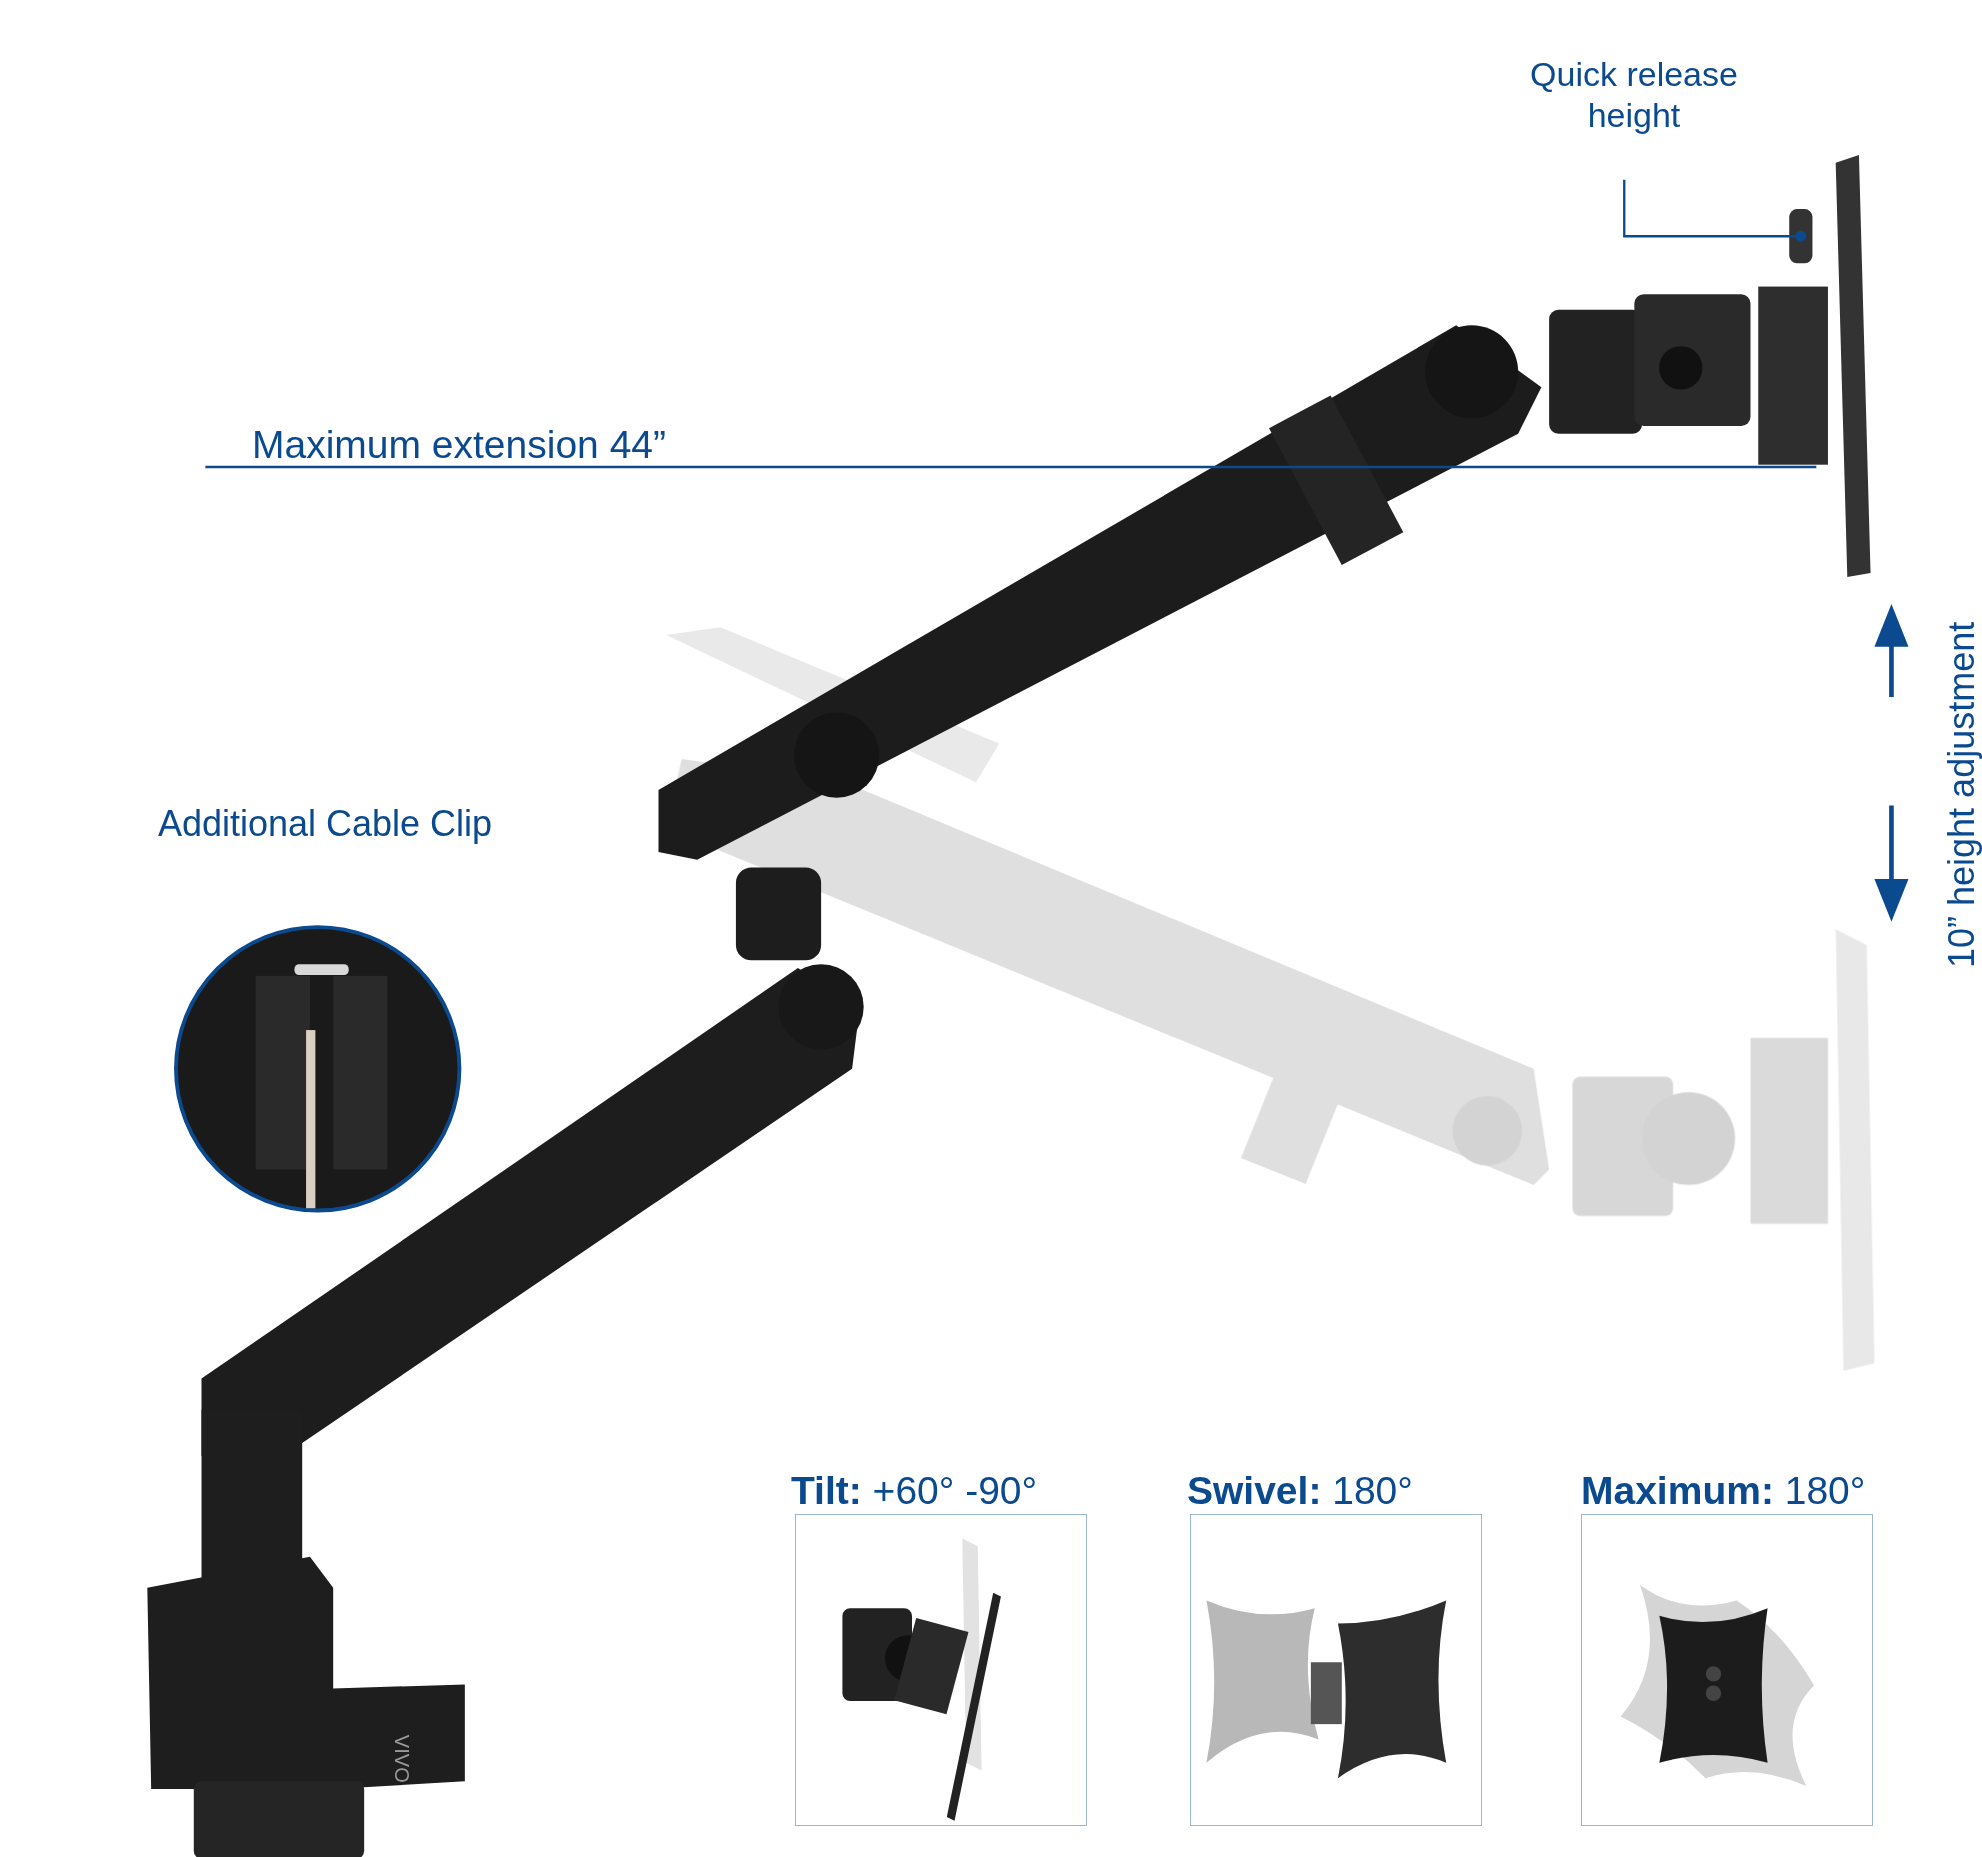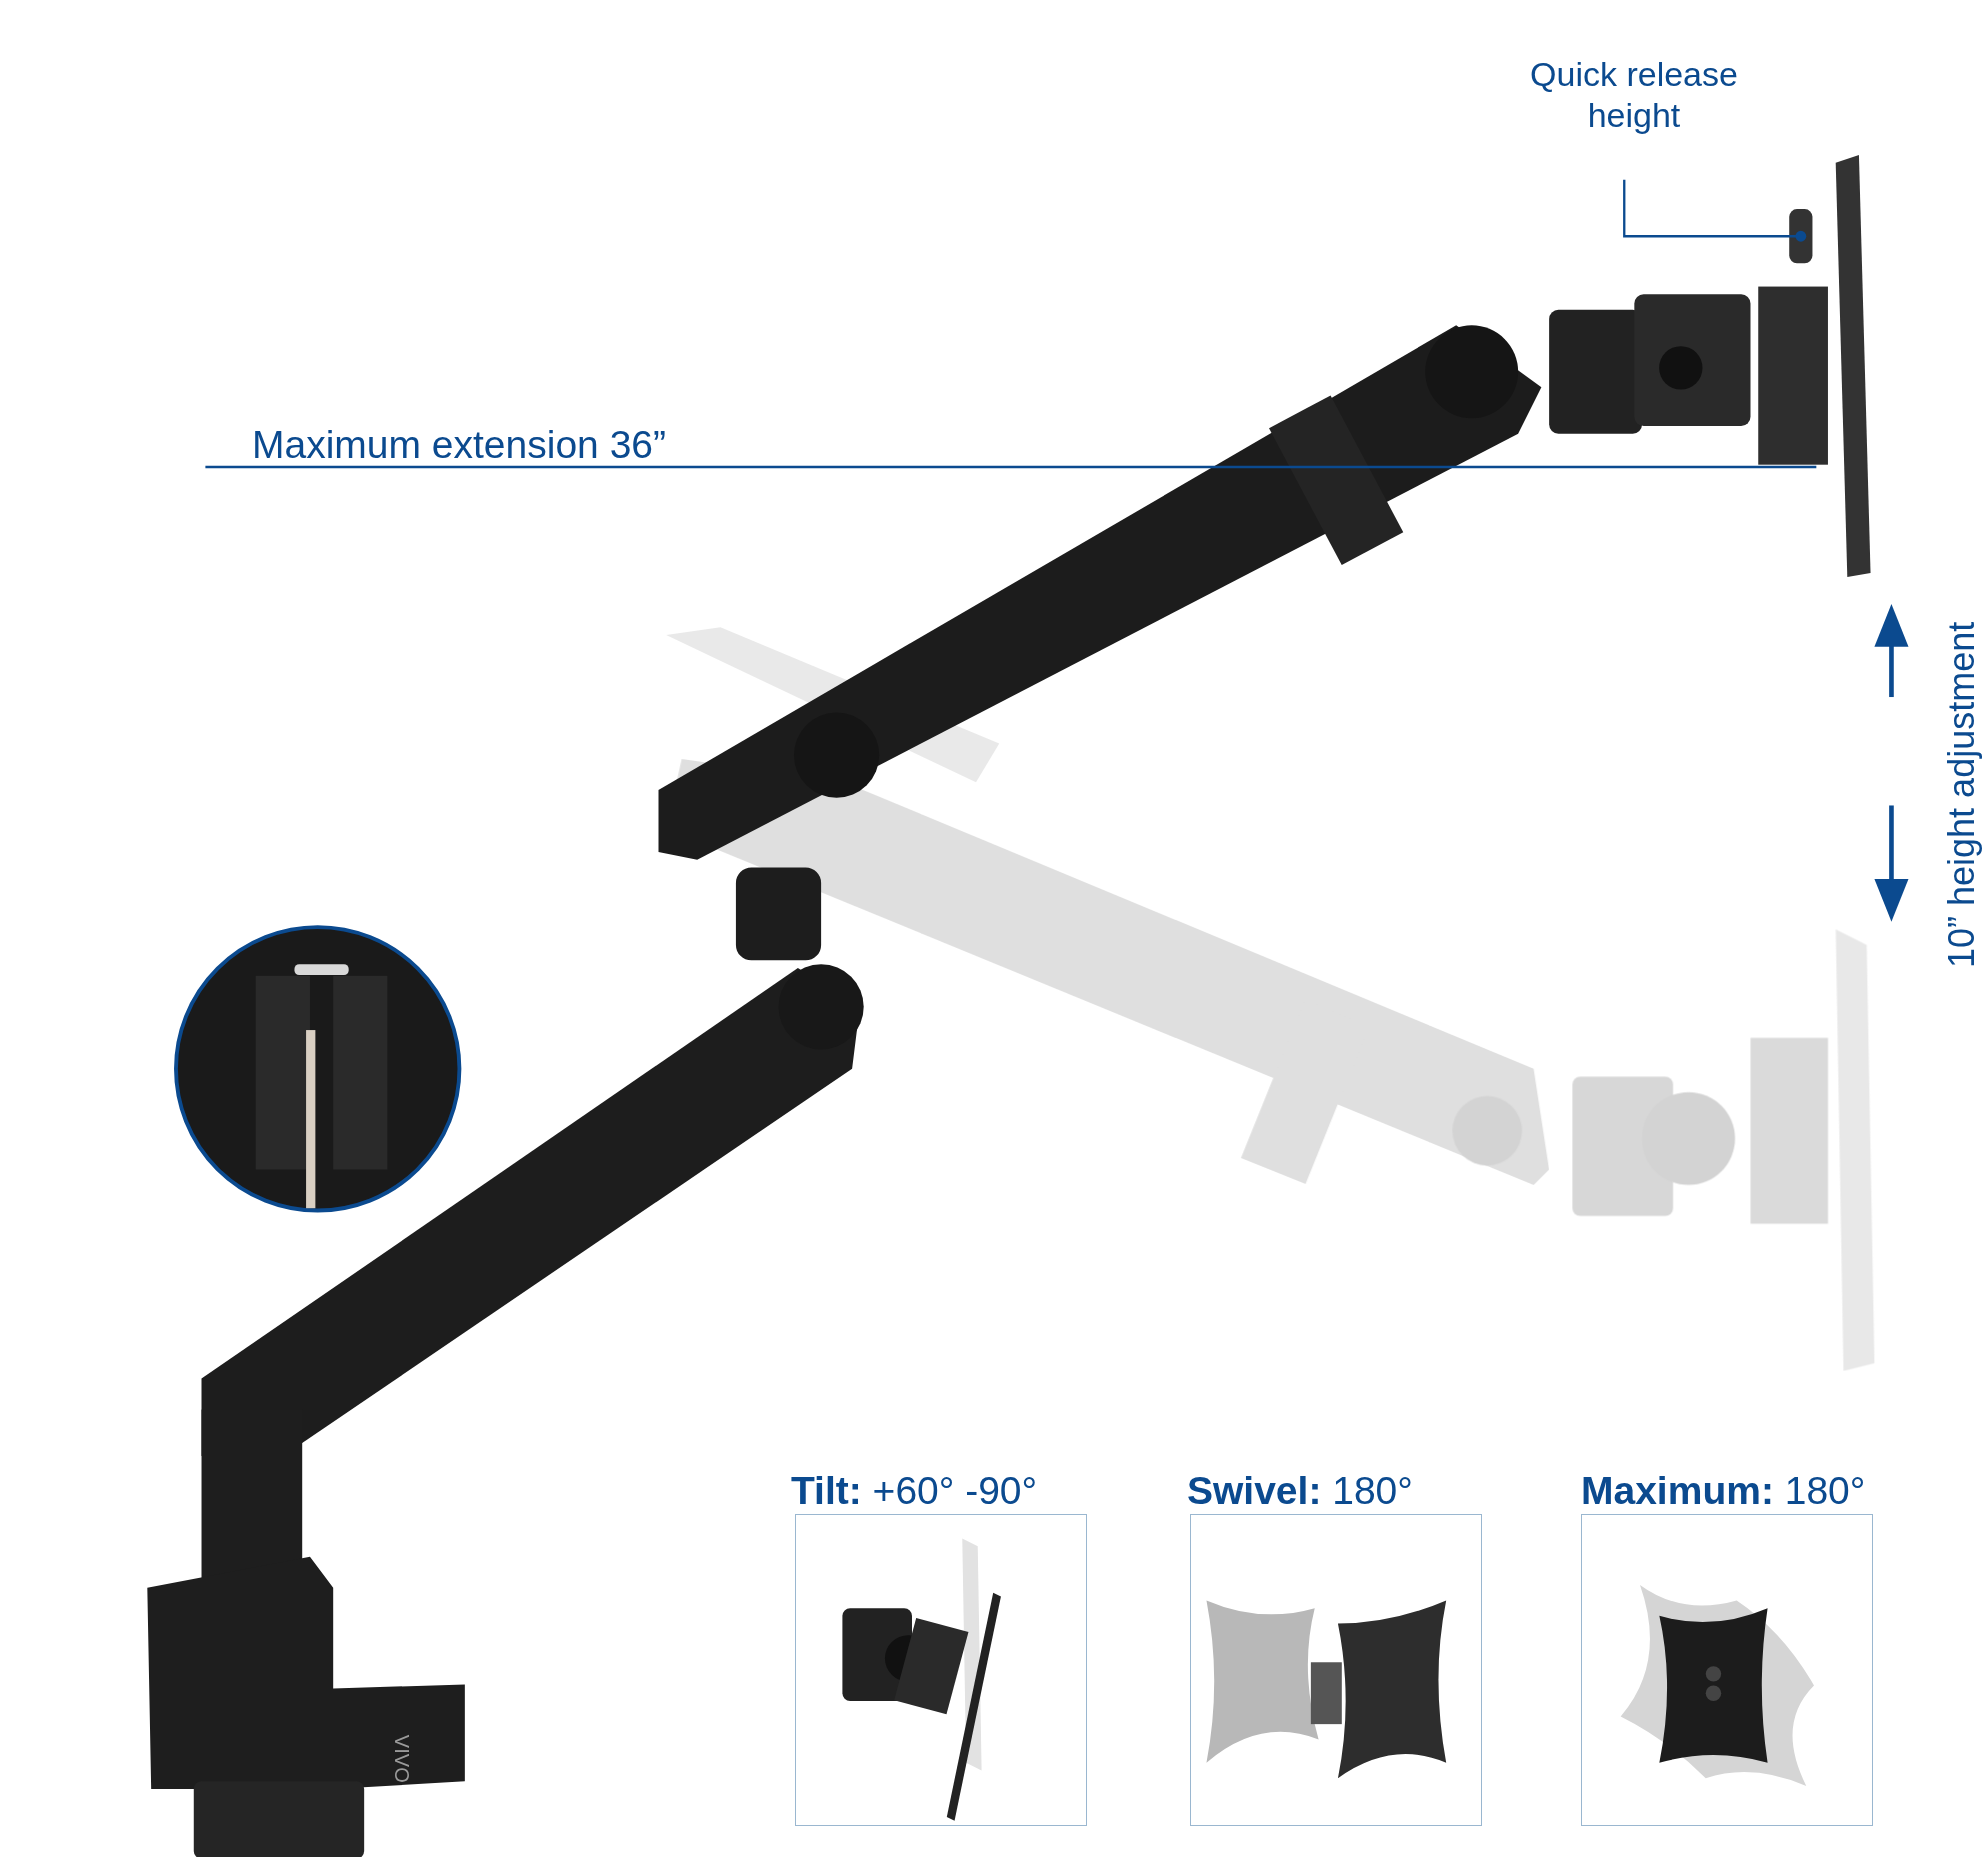--- a/index.html
+++ b/index.html
@@ -84,23 +84,24 @@
     <rect x="395" y="1330" width="12" height="230" fill="#d9cfc2"></rect>
     <rect x="380" y="1245" width="70" height="14" rx="6" fill="#d9d9d9"></rect>
   </g>
 </svg>
 
 <div class="abs label lbl-quick">
   <div>Quick release</div>
   <div>height</div>
 </div>
 
-<div class="abs label lbl-ext">Maximum extension 36”</div>
+<div class="abs label lbl-ext">Maximum extension 44”</div>
 
 <div class="abs label lbl-clip">
+  <div>Additional Cable Clip</div>
 </div>
 
 <div class="abs label lbl-height">10” height adjustment</div>
 
 <div class="feature label" style="left:791px;">
   <b>Tilt:</b>
   <span>+60° -90°</span>
 </div>
 <div class="feature-box" style="left:795px;">
   <svg width="290" height="310" viewBox="0 0 375 400">

